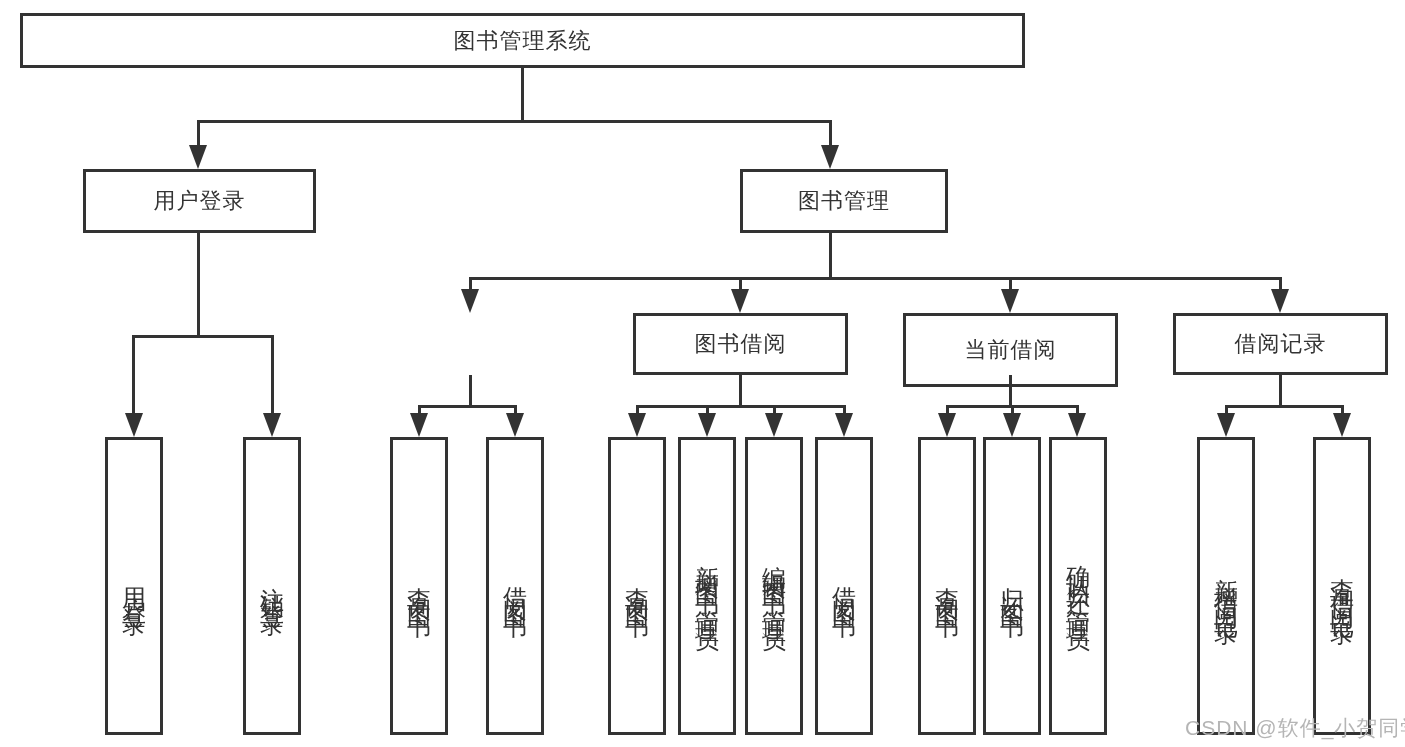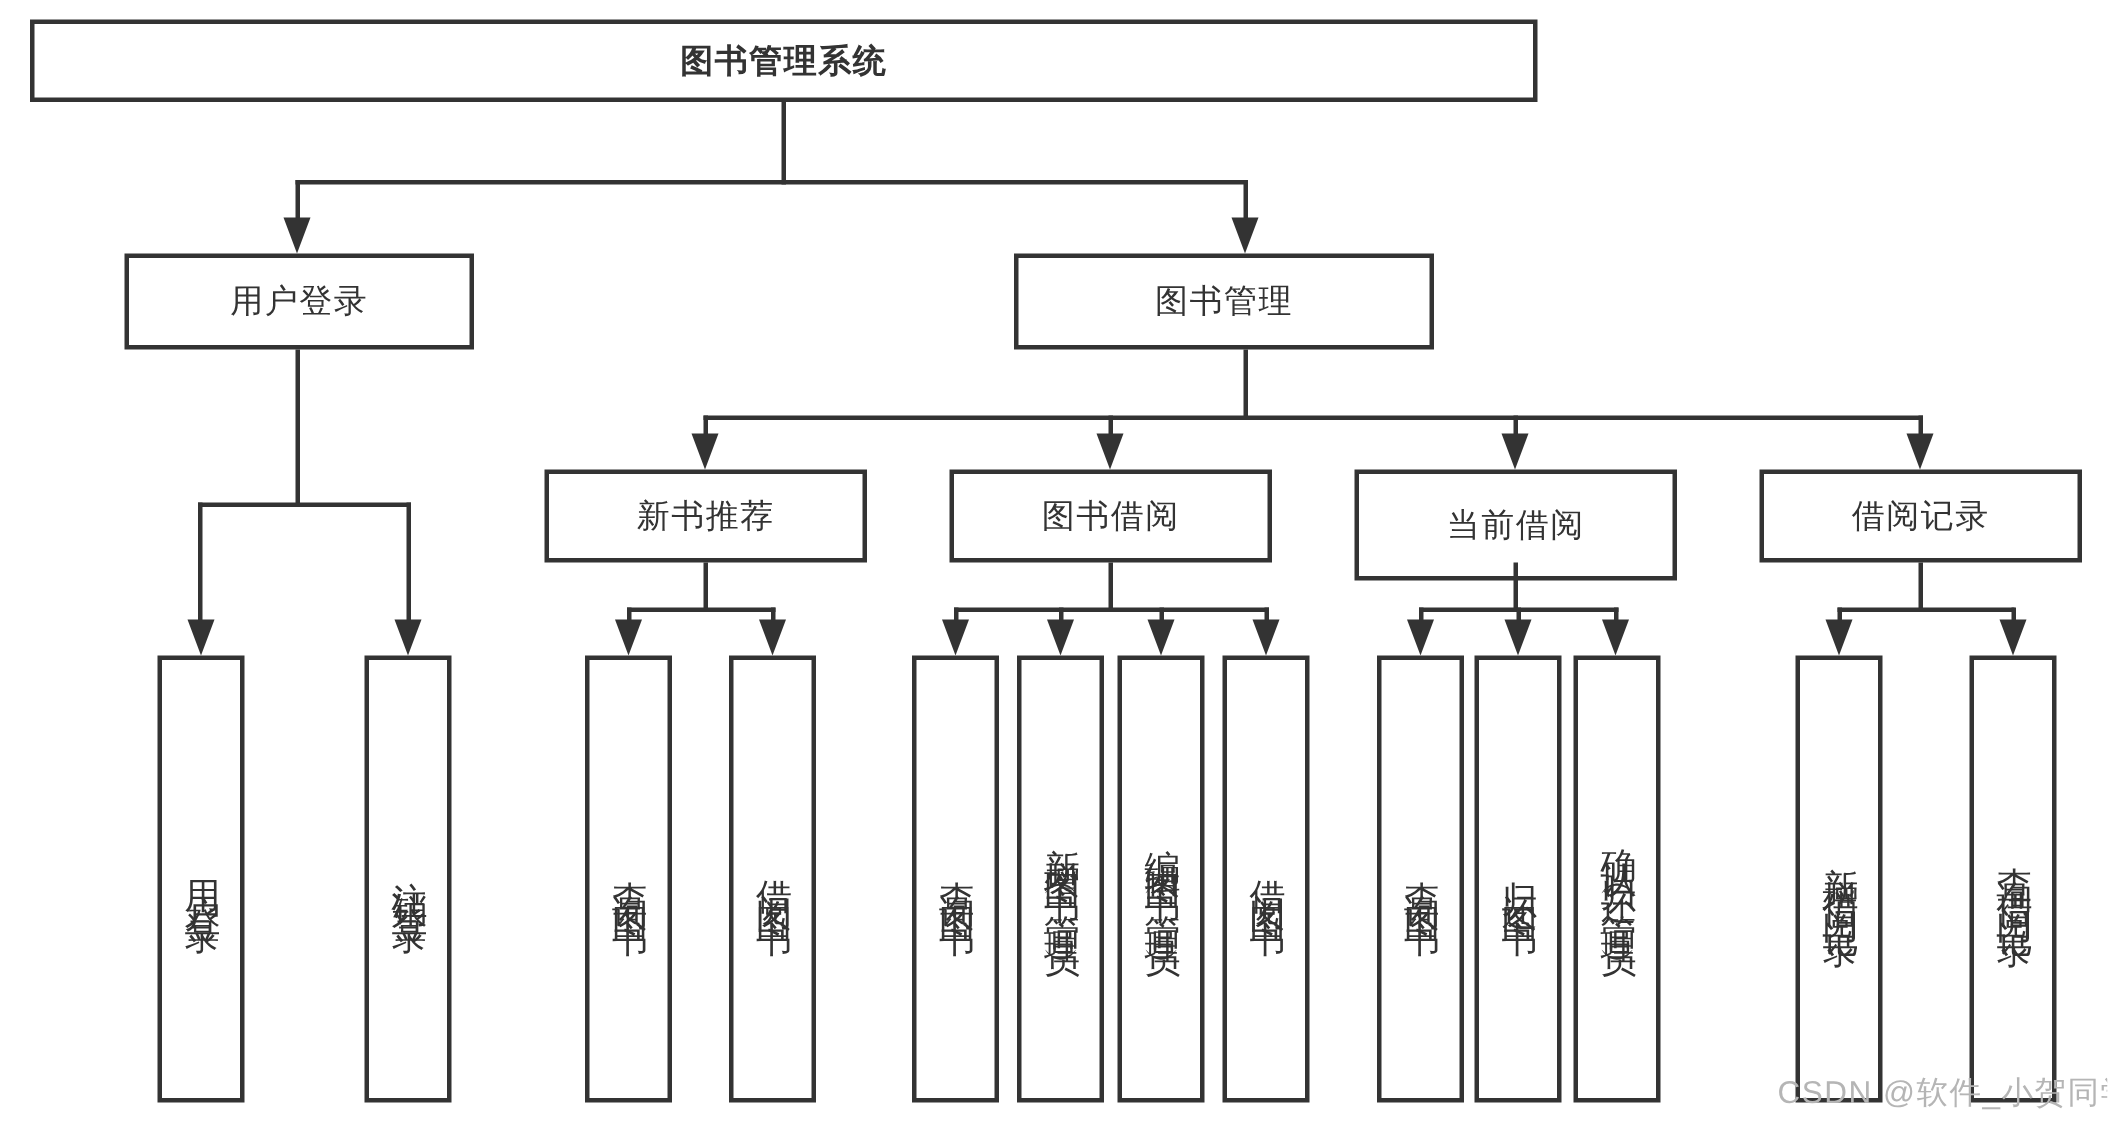--- a/index.html
+++ b/index.html
@@ -49,34 +49,31 @@
     color: #b5b5b5;
     white-space: nowrap;
     z-index: 5;
   }
 </style>
 </head>
 <body>
 
 <div class="canvas">
 
-  <div class="box" style="left:20px; top:13px; width:1005px; height:55px;font-weight:bold;">
+  <div class="box" style="left:20px; top:13px; width:1005px; height:55px;">
     <span class="h-label">图书管理系统</span>
   </div>
 
   <div class="box" style="left:83px; top:169px; width:233px; height:64px;">
     <span class="h-label">用户登录</span>
   </div>
-  <div class="box" style="left:676px; top:169px; width:280px; height:64px;">
+  <div class="box" style="left:740px; top:169px; width:208px; height:64px;">
     <span class="h-label">图书管理</span>
   </div>
 
-  <div class="box" style="left:363px; top:313px; width:215px; height:62px;">
-    <span class="h-label">新书推荐</span>
-  </div>
   <div class="box" style="left:633px; top:313px; width:215px; height:62px;justify-content:center;">
     <span class="h-label">图书借阅</span>
   </div>
   <div class="box" style="left:903px; top:313px; width:215px; height:74px;">
     <span class="h-label">当前借阅</span>
   </div>
   <div class="box" style="left:1173px; top:313px; width:215px; height:62px;">
     <span class="h-label">借阅记录</span>
   </div>
 

